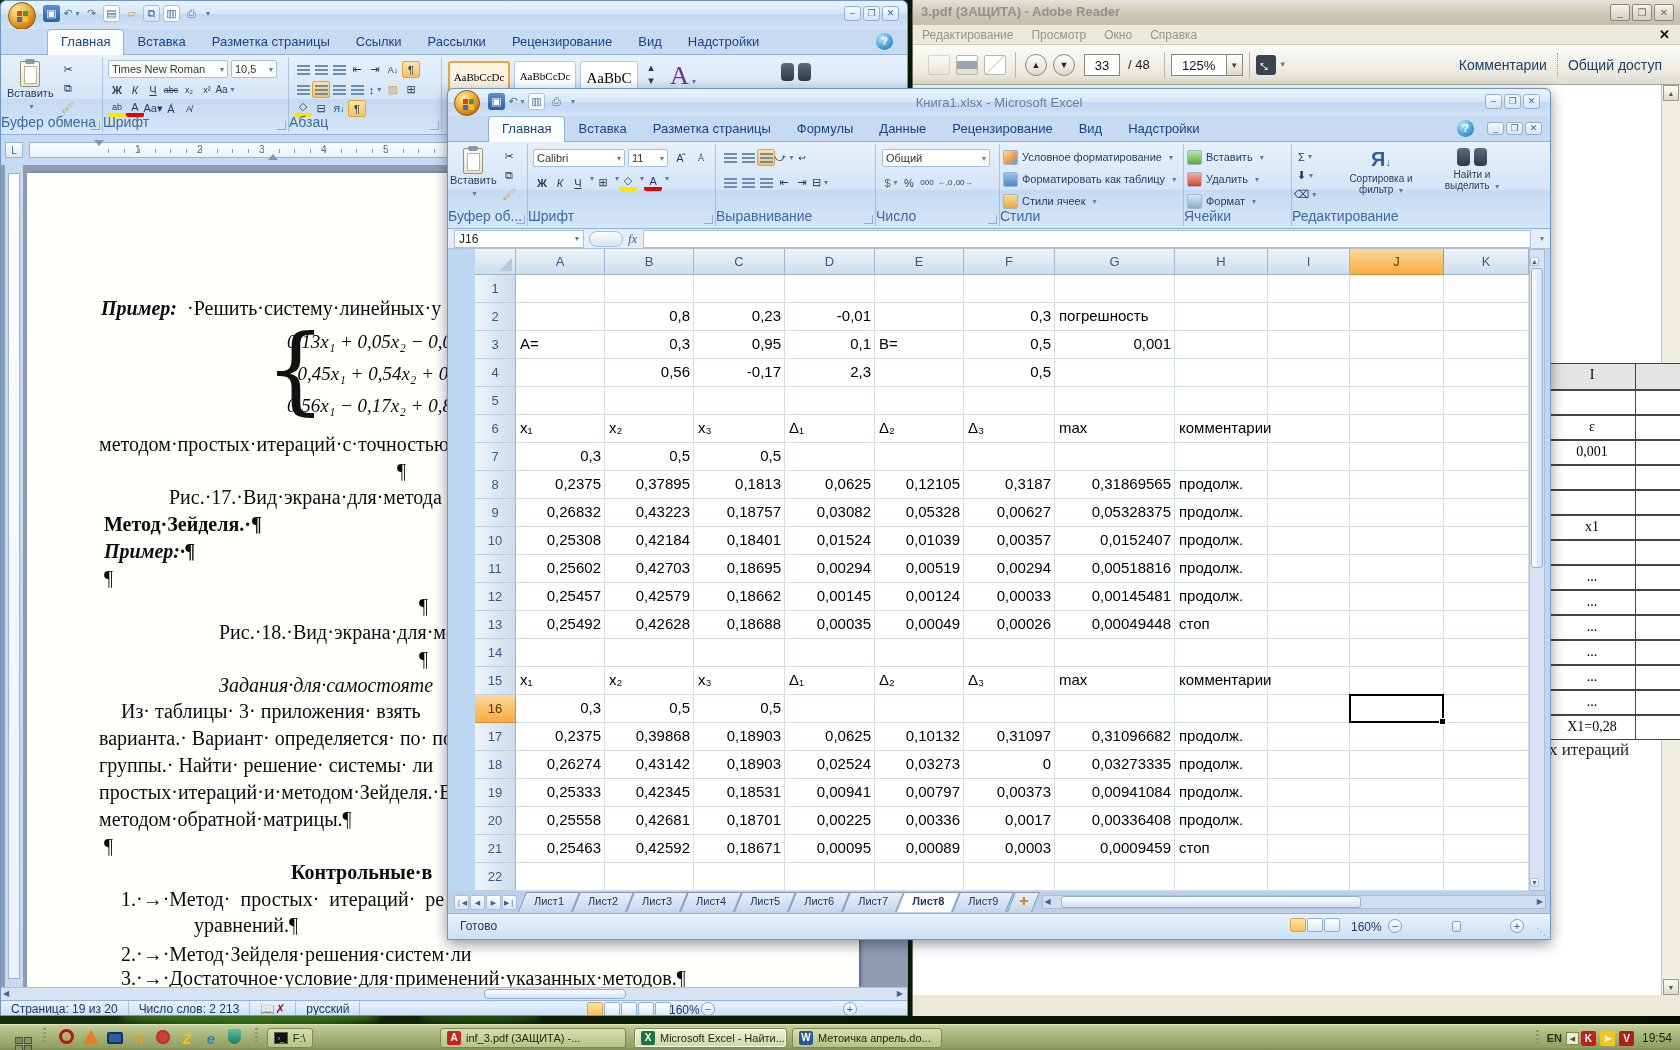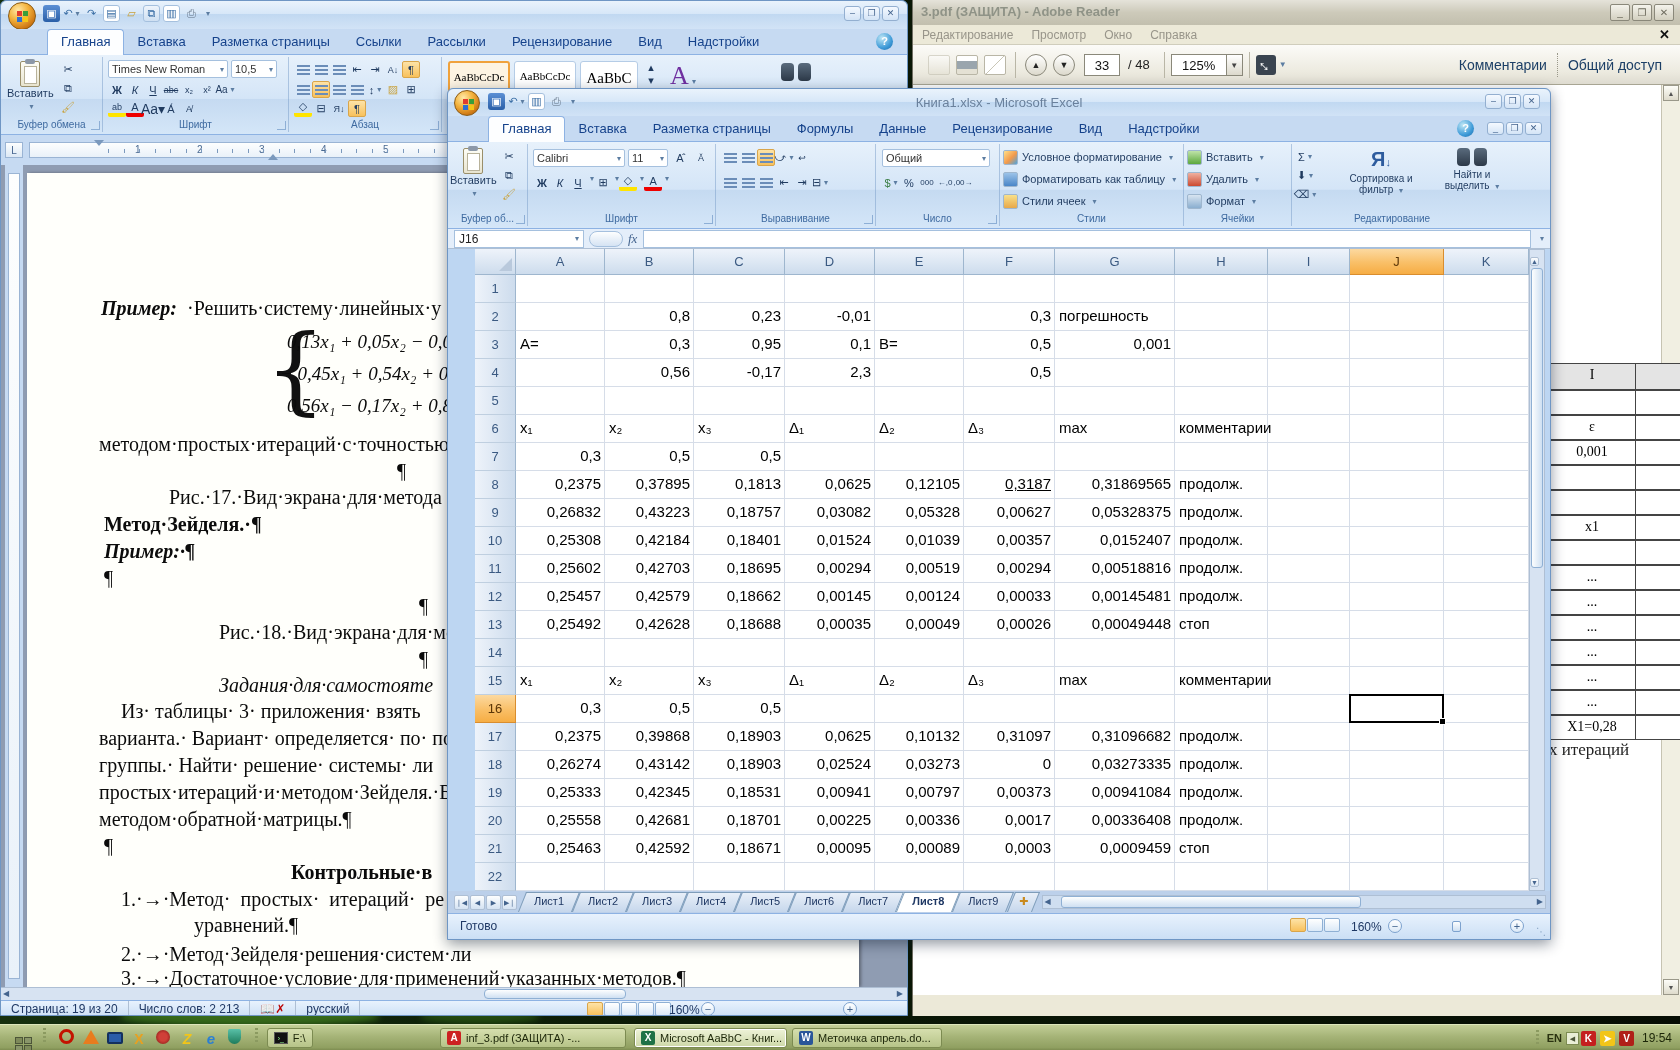--- a/index.html
+++ b/index.html
@@ -32,21 +32,21 @@
   .o-tabrow{position:absolute;left:0;right:0;height:26px;background:#c6daf2;border-bottom:1px solid #8db2e3;}
   .o-tab{display:inline-block;padding:4px 13px 0 13px;height:26px;font-size:13px;color:#15428b;}
   .o-tab.active{background:#fdfeff;border:1px solid #8db2e3;border-bottom:none;border-radius:4px 4px 0 0;
     font-weight:normal;}
   .helpbtn{position:absolute;width:17px;height:17px;border-radius:50%;
     background:radial-gradient(circle at 35% 30%,#bfe7f5,#3f9bd8 60%,#1a6aa8);color:#fff;
     font-size:11px;font-weight:bold;text-align:center;line-height:17px;}
   .o-ribbon{position:absolute;left:0;right:0;
     background:linear-gradient(#e7f1fb,#d4e5f7 55%,#c5daf1 56%,#d4e6f8);border-bottom:1px solid #8db2e3;}
   .grp{position:absolute;top:2px;bottom:2px;border-right:1px solid rgba(120,155,200,.5);}
-  .grplabel{position:absolute;bottom:2px;width:100%;text-align:center;font-size:10px;color:#3e6aa0;}
+  .grplabel{position:absolute;bottom:2px;width:100%;text-align:left;font-size:14px;color:#3e6aa0;}
   .launcher{position:absolute;right:2px;bottom:2px;width:9px;height:9px;border-left:1px solid #7da2ce;
     border-top:1px solid #7da2ce;transform:rotate(180deg);opacity:.8;}
   .combo{background:#fff;border:1px solid #a5c0de;border-radius:2px;font-size:11px;color:#333;
     padding:1px 3px;display:inline-flex;justify-content:space-between;align-items:center;height:18px;}
   .dd{color:#5c7da2;font-size:8px;margin-left:3px;}
   .mb{display:inline-flex;align-items:center;justify-content:center;width:18px;height:17px;border-radius:2px;
     font-size:11px;color:#1f3a5f;}
   .mb.on{background:linear-gradient(#fde3a7,#f8c15c);border:1px solid #d9a54a;}
   .bigbtn{position:absolute;width:46px;text-align:center;font-size:11px;color:#1f3a5f;}
   .lines{width:13px;height:10px;background:repeating-linear-gradient(to bottom,#6b8db8 0 2px,transparent 2px 4px);}
@@ -269,21 +269,21 @@
           <span class="mb" style="font-style:italic;">К</span>
           <span class="mb" style="text-decoration:underline;">Ч</span>
           <span class="mb" style="text-decoration:line-through;font-size:9px;">abc</span>
           <span class="mb" style="font-size:9px;">x₂</span>
           <span class="mb" style="font-size:9px;">x²</span>
           <span class="mb" style="font-size:10px;">Aa<span class="dd">▾</span></span>
         </div>
         <div style="position:absolute;left:5px;top:43px;display:flex;">
           <span class="mb" style="font-size:9px;border-bottom:4px solid #ffe400;">ab</span>
           <span class="mb" style="border-bottom:4px solid #e00;">А</span>
-          <span class="mb" style="font-size:14px;">Aa▾</span>
+          <span class="mb" style="font-size:11px;">Aa▾</span>
           <span class="mb">А́</span>
           <span class="mb" style="font-size:9px;">А̸</span>
         </div>
         <div class="grplabel">Шрифт</div>
         <div class="launcher"></div>
       </div>
 
       <div class="grp" style="left:288px;width:153px;">
         <div style="position:absolute;left:5px;top:4px;display:flex;">
           <span class="mb">
@@ -758,21 +758,21 @@
           <div class="rowhdr" style="top: 194px;">7</div>
           <div class="cell num" style="left: 41px; top: 194px; width: 89px;">0,3</div>
           <div class="cell num" style="left: 130px; top: 194px; width: 89px;">0,5</div>
           <div class="cell num" style="left: 219px; top: 194px; width: 91px;">0,5</div>
           <div class="rowhdr" style="top: 222px;">8</div>
           <div class="cell num" style="left: 41px; top: 222px; width: 89px;">0,2375</div>
           <div class="cell num" style="left: 130px; top: 222px; width: 89px;">0,37895</div>
           <div class="cell num" style="left: 219px; top: 222px; width: 91px;">0,1813</div>
           <div class="cell num" style="left: 310px; top: 222px; width: 90px;">0,0625</div>
           <div class="cell num" style="left: 400px; top: 222px; width: 89px;">0,12105</div>
-          <div class="cell num" style="left: 489px; top: 222px; width: 91px; text-decoration: underline;">0,3187</div>
+          <div class="cell num" style="left: 489px; top: 222px; width: 91px;">0,3187</div>
           <div class="cell num" style="left: 580px; top: 222px; width: 120px;">0,31869565</div>
           <div class="cell txt" style="left: 700px; top: 222px; width: 93px;">продолж.</div>
           <div class="rowhdr" style="top: 250px;">9</div>
           <div class="cell num" style="left: 41px; top: 250px; width: 89px;">0,26832</div>
           <div class="cell num" style="left: 130px; top: 250px; width: 89px;">0,43223</div>
           <div class="cell num" style="left: 219px; top: 250px; width: 91px;">0,18757</div>
           <div class="cell num" style="left: 310px; top: 250px; width: 90px;">0,03082</div>
           <div class="cell num" style="left: 400px; top: 250px; width: 89px;">0,05328</div>
           <div class="cell num" style="left: 489px; top: 250px; width: 91px;">0,00627</div>
           <div class="cell num" style="left: 580px; top: 250px; width: 120px;">0,05328375</div>
@@ -950,21 +950,21 @@
     <span class="tb-sep"></span>
     <span class="tb-btn" style="position:static;display:inline-flex;vertical-align:top;margin-top:3px;">
       <span style="width:14px;height:12px;background:#111;border:1px solid #555;color:#9f9;font-size:7px;line-height:11px;text-align:center;">›_</span>
       <span>F:\</span>
     </span>
     <span id="tb-windows"><span class="tb-btn" style="left: 440px; width: 186px;">
           <span class="appic pdf">A</span>
           <span>inf_3.pdf (ЗАЩИТА) -...</span>
         </span><span class="tb-btn active" style="left: 634px; width: 153px;">
           <span class="appic excel">X</span>
-          <span>Microsoft AaBbC - Книг...</span>
+          <span>Microsoft Excel - Найти...</span>
         </span><span class="tb-btn" style="left: 792px; width: 150px;">
           <span class="appic word">W</span>
           <span>Метоичка апрель.do...</span>
         </span></span>
     <div class="tb-tray">
       <span class="tb-sep"></span>
       <span style="font-size:11px;font-weight:bold;color:#2a3210;margin:0 4px;">EN</span>
       <span style="width:13px;height:13px;background:#e9eed6;border:1px solid #7c8b51;font-size:7px;text-align:center;line-height:12px;color:#4c5538;">◀</span>
       <span id="tb-trayicons" style="display:inline-flex;">
           <span class="trayic" style="background: rgb(196, 31, 31);">K</span>

